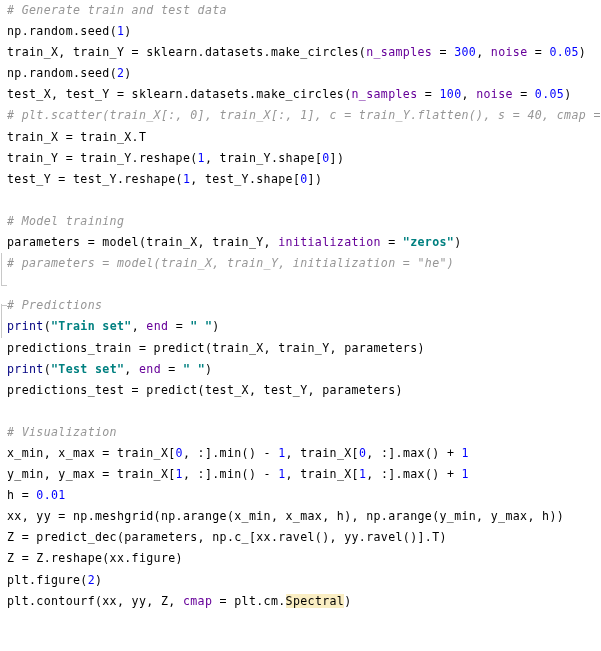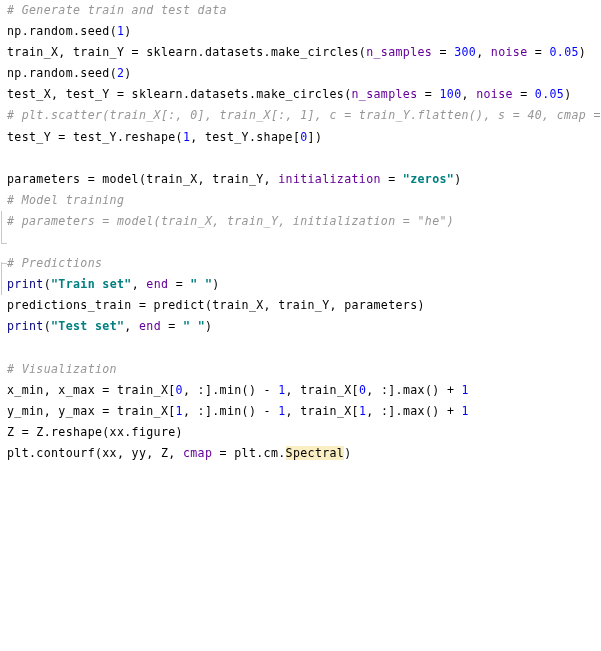--- a/index.html
+++ b/index.html
@@ -88,30 +88,37 @@
 
 <div id="editor">
   <div class="gutter"></div>
   <div class="code-area" id="code-area">
       <div class="line"><span class="cmt"># Generate train and test data</span></div>
       <div class="line"><span class="plain">np.random.seed</span><span class="plain">(</span><span class="num">1</span><span class="plain">)</span></div>
       <div class="line"><span class="plain">train_X, train_Y = sklearn.datasets.make_circles</span><span class="plain">(</span><span class="kwarg">n_samples</span><span class="plain"> = </span><span class="num">300</span><span class="plain">, </span><span class="kwarg">noise</span><span class="plain"> = </span><span class="num">0.05</span><span class="plain">)</span></div>
       <div class="line"><span class="plain">np.random.seed</span><span class="plain">(</span><span class="num">2</span><span class="plain">)</span></div>
       <div class="line"><span class="plain">test_X, test_Y = sklearn.datasets.make_circles</span><span class="plain">(</span><span class="kwarg">n_samples</span><span class="plain"> = </span><span class="num">100</span><span class="plain">, </span><span class="kwarg">noise</span><span class="plain"> = </span><span class="num">0.05</span><span class="plain">)</span></div>
       <div class="line"><span class="cmt"># plt.scatter(train_X[:, 0], train_X[:, 1], c = train_Y.flatten(), s = 40, cmap = plt.cm.Spectral)</span></div>
+      <div class="line"><span class="plain">train_X = train_X.T</span></div>
+      <div class="line"><span class="plain">train_Y = train_Y.reshape</span><span class="plain">(</span><span class="num">1</span><span class="plain">, train_Y.shape</span><span class="plain">[</span><span class="num">0</span><span class="plain">])</span></div>
       <div class="line"><span class="plain">test_Y = test_Y.reshape</span><span class="plain">(</span><span class="num">1</span><span class="plain">, test_Y.shape</span><span class="plain">[</span><span class="num">0</span><span class="plain">])</span></div>
       <div class="line"><span class="plain">&nbsp;</span></div>
+      <div class="line"><span class="cmt"># Model training</span></div>
       <div class="line"><span class="plain">parameters = model(train_X, train_Y, </span><span class="kwarg">initialization</span><span class="plain"> = </span><span class="str">"zeros"</span><span class="plain">)</span></div>
-      <div class="line"><span class="cmt"># Model training</span></div>
       <div class="line"><span class="fold "><span class="vbar"></span></span><span class="cmt"># parameters = model(train_X, train_Y, initialization = "he")</span></div>
       <div class="line"><span class="fold open-bot"><span class="vbar"></span><span class="hbar" style="top: 11px;"></span></span><span class="plain">&nbsp;</span></div>
       <div class="line"><span class="fold open-top"><span class="vbar"></span><span class="hbar"></span></span><span class="cmt"># Predictions</span></div>
       <div class="line"><span class="fold "><span class="vbar"></span></span><span class="bi">print</span><span class="plain">(</span><span class="str">"Train set"</span><span class="plain">, </span><span class="kwarg">end</span><span class="plain"> = </span><span class="str">" "</span><span class="plain">)</span></div>
       <div class="line"><span class="plain">predictions_train = predict(train_X, train_Y, parameters)</span></div>
       <div class="line"><span class="bi">print</span><span class="plain">(</span><span class="str">"Test set"</span><span class="plain">, </span><span class="kwarg">end</span><span class="plain"> = </span><span class="str">" "</span><span class="plain">)</span></div>
+      <div class="line"><span class="plain">predictions_test = predict(test_X, test_Y, parameters)</span></div>
       <div class="line"><span class="plain">&nbsp;</span></div>
       <div class="line"><span class="cmt"># Visualization</span></div>
       <div class="line"><span class="plain">x_min, x_max = train_X</span><span class="plain">[</span><span class="num">0</span><span class="plain">, :].min() - </span><span class="num">1</span><span class="plain">, train_X</span><span class="plain">[</span><span class="num">0</span><span class="plain">, :].max() + </span><span class="num">1</span></div>
       <div class="line"><span class="plain">y_min, y_max = train_X</span><span class="plain">[</span><span class="num">1</span><span class="plain">, :].min() - </span><span class="num">1</span><span class="plain">, train_X</span><span class="plain">[</span><span class="num">1</span><span class="plain">, :].max() + </span><span class="num">1</span></div>
+      <div class="line"><span class="plain">h = </span><span class="num">0.01</span></div>
+      <div class="line"><span class="plain">xx, yy = np.meshgrid(np.arange(x_min, x_max, h), np.arange(y_min, y_max, h))</span></div>
+      <div class="line"><span class="plain">Z = predict_dec(parameters, np.c_[xx.ravel(), yy.ravel()].T)</span></div>
       <div class="line"><span class="plain">Z = Z.reshape(xx.figure)</span></div>
+      <div class="line"><span class="plain">plt.figure</span><span class="plain">(</span><span class="num">2</span><span class="plain">)</span></div>
       <div class="line"><span class="plain">plt.contourf(xx, yy, Z, </span><span class="kwarg">cmap</span><span class="plain"> = plt.cm.</span><span class="plain hl">Spectral</span><span class="plain">)</span></div>
     </div>
 </div>
 
 </body></html>

